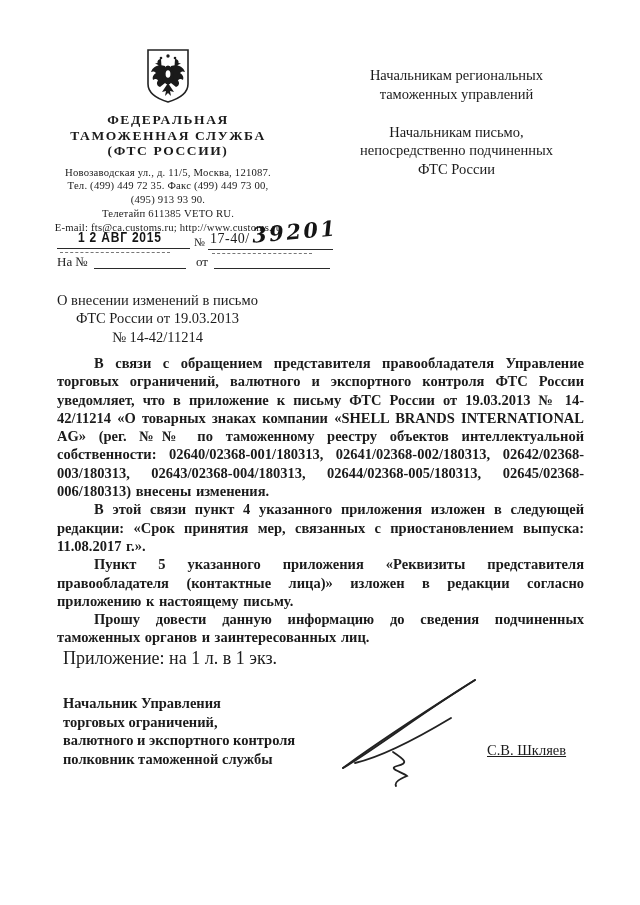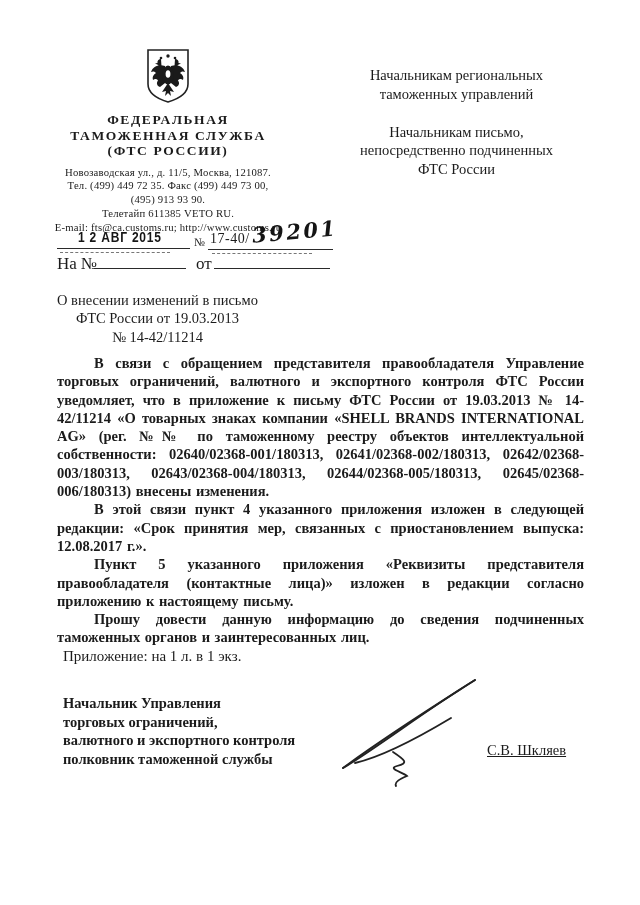--- a/index.html
+++ b/index.html
@@ -28,39 +28,39 @@
   #rule-date2{left:60px;top:252px;width:110px;}
   #rule-num{left:208px;top:249px;width:125px;}
   #rule-num2{left:212px;top:253px;width:100px;}
   .num-label{position:absolute;left:194px;top:236px;font-size:11.5px;}
   .num-typed{position:absolute;left:210px;top:231px;font-size:14px;letter-spacing:.5px;}
   .num-hand{
     position:absolute;left:252px;top:219px;font-family:"DejaVu Serif",serif;
     font-style:italic;font-weight:bold;font-size:21px;letter-spacing:2.5px;
     transform:rotate(-5deg);color:#141414;
   }
-  .in-label{position:absolute;font-size:17px;}
+  .in-label{position:absolute;font-size:13px;}
   #lbl-na{left:57px;top:254px;}
   #lbl-ot{left:196px;top:254px;}
   #rule-na{left:94px;top:268px;width:92px;}
   #rule-ot{left:214px;top:268px;width:116px;}
 
   
   .addressees{position:absolute;left:360px;top:66px;font-size:14.5px;line-height:18.8px;text-align:center;}
   .addressee+.addressee{margin-top:19px;}
 
   
   .subject{position:absolute;left:57px;top:291px;font-size:14.5px;line-height:18.4px;text-align:center;}
 
   
   .body-text{position:absolute;left:57px;top:354px;width:527px;font-size:14.5px;line-height:18.3px;text-align:justify;}
   .body-text p{margin:0;text-indent:37px;word-spacing:1px;font-weight:bold;}
 
   
-  .attachment{position:absolute;left:63px;top:648px;font-size:15px;text-align:right;}
+  .attachment{position:absolute;left:63px;top:648px;font-size:18px;text-align:right;}
   .signer-position{position:absolute;left:63px;top:694px;font-size:14.5px;line-height:18.7px;font-weight:bold;}
   .signature-svg{position:absolute;left:337px;top:670px;}
   .signer-name{position:absolute;left:487px;top:742px;font-size:14.5px;white-space:nowrap;text-decoration:underline;}
 </style>
 </head>
 <body>
 
 <div class="page">
 
   <div class="letterhead">
@@ -110,21 +110,21 @@
 непосредственно подчиненных
 ФТС России</div>
   </div>
 
   <div class="subject ml">О внесении изменений в письмо
 ФТС России от 19.03.2013
 № 14-42/11214</div>
 
   <div class="body-text">
     <p>В связи с обращением представителя правообладателя Управление торговых ограничений, валютного и экспортного контроля ФТС России уведомляет, что в приложение к письму ФТС России от 19.03.2013 № 14-42/11214 «О товарных знаках компании «SHELL BRANDS INTERNATIONAL AG» (рег. №№ по таможенному реестру объектов интеллектуальной собственности: 02640/02368-001/180313, 02641/02368-002/180313, 02642/02368-003/180313, 02643/02368-004/180313, 02644/02368-005/180313, 02645/02368-006/180313) внесены изменения.</p>
-    <p>В этой связи пункт 4 указанного приложения изложен в следующей редакции: «Срок принятия мер, связанных с приостановлением выпуска: 12.08.2017 г.».</p>
+    <p>В этой связи пункт 4 указанного приложения изложен в следующей редакции: «Срок принятия мер, связанных с приостановлением выпуска: 11.08.2017 г.».</p>
     <p>Пункт 5 указанного приложения «Реквизиты представителя правообладателя (контактные лица)» изложен в редакции согласно приложению к настоящему письму.</p>
     <p>Прошу довести данную информацию до сведения подчиненных таможенных органов и заинтересованных лиц.</p>
   </div>
 
   <div class="attachment">Приложение: на 1 л. в 1 экз.</div>
 
   <div class="signer-position ml">Начальник Управления
 торговых ограничений,
 валютного и экспортного контроля
 полковник таможенной службы</div>

